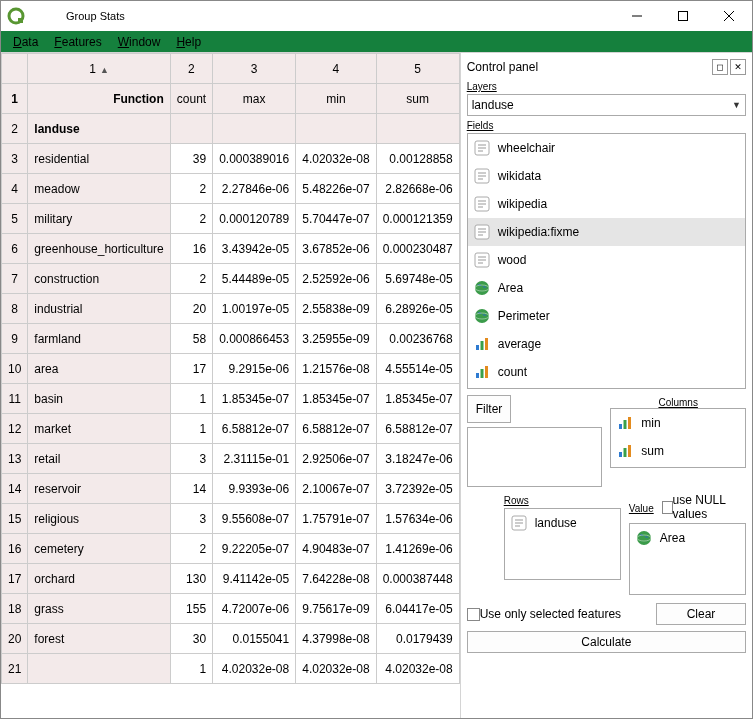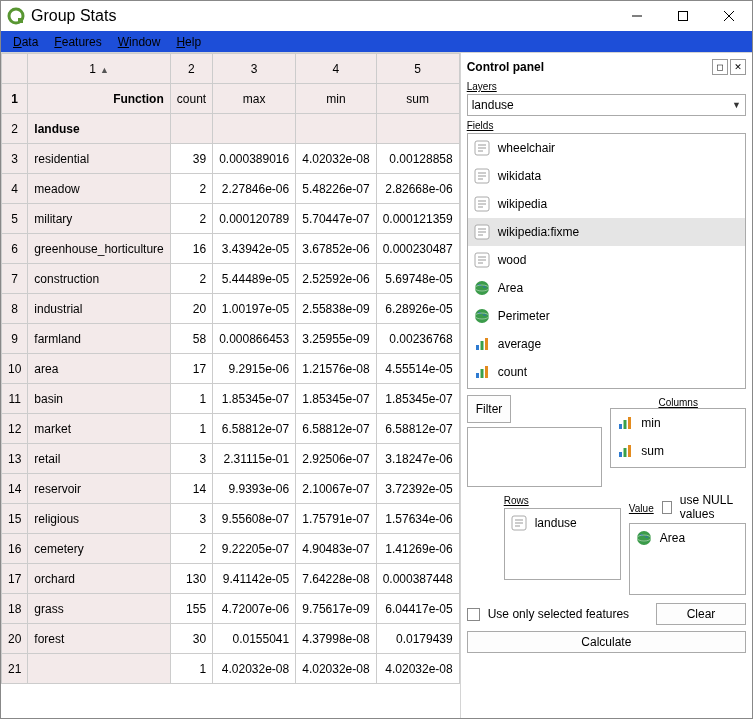--- a/index.html
+++ b/index.html
@@ -1,56 +1,56 @@
 <!DOCTYPE html>
 <html><head>
 <meta charset="utf-8">
 <style>
   * { box-sizing: border-box; font-family: "Segoe UI", Tahoma, sans-serif; font-size: 12px; }
   body { margin: 0; background: #fff; width: 753px; height: 719px; overflow: hidden; display: flex; flex-direction: column; border: 1px solid #888; }
   .titlebar { display: flex; align-items: center; height: 30px; padding: 0 0 0 6px; background: #fff; }
   .titlebar .logo { width: 18px; height: 18px; margin-right: 6px; }
-  .titlebar .title { flex: 1; font-size: 16px; }
+  .titlebar .title { flex: 1; font-size: 11px; margin-left: 35px; }
   .titlebar .winbtn { width: 46px; height: 30px; display: flex; align-items: center; justify-content: center; cursor: pointer; }
-  .menubar { display: flex; height: 22px; align-items: center; padding: 0 4px; border-bottom: 1px solid #d4d4d4; background: #1d4ed8; }
+  .menubar { display: flex; height: 22px; align-items: center; padding: 0 4px; border-bottom: 1px solid #d4d4d4; background: #15803d; }
   .menuitem { padding: 2px 8px; cursor: pointer; }
   .menuitem u { text-decoration: underline; }
   .body-split { flex: 1; display: flex; overflow: hidden; }
   .left-pane { flex: 0 0 433px; display: flex; flex-direction: column; border-right: 1px solid #d4d4d4; }
   .right-pane { flex: 1; display: flex; flex-direction: column; padding: 4px 6px 4px 6px; gap: 2px; }
   .table-wrap { flex: 1; overflow: auto; }
   table.data { border-collapse: collapse; width: 100%; }
   table.data th, table.data td { border: 1px solid #ccc; padding: 7px 6px; font-size: 12px; white-space: nowrap; height: 30px; }
   table.data thead th { background: #f3eaea; position: sticky; top: 0; z-index: 2; }
   table.data thead tr:first-child th { font-weight: normal; text-align: center; }
   table.data thead tr:nth-child(2) th { font-weight: bold; }
   table.data td.rownum, table.data th.rownum { background:#f3eaea; text-align: center; width: 24px; font-weight: normal; position: sticky; left: 0; z-index: 1; }
   table.data td.rowlabel { background:#f3eaea; text-align: left; width: 140px; }
   table.data td.val { text-align: right; width: 62px; }
   table.data th.colhead { text-align: center; }
   .sort-tri { font-size: 9px; color: #555; margin-left: 4px; }
   .cp-head { display:flex; align-items:center; height:20px; }
-  .cp-head .cp-title { flex:1; font-size:12px;font-weight:bold; }
+  .cp-head .cp-title { flex:1; font-size:12px; }
   .cp-head .cpbtn { width:16px; height:16px; border:1px solid #999; margin-left:2px; display:flex; align-items:center; justify-content:center; font-size:9px; cursor:pointer; }
   .label { font-size: 10px; margin-top: 2px; text-decoration: underline; }
   .combo { display:flex; align-items:center; border:1px solid #aaa; height:22px; padding:0 4px; background:#fff; cursor:pointer; }
   .combo .cv { flex:1; }
   .combo .dd { font-size:9px; color:#333; }
   .listbox { border:1px solid #aaa; background:#fff; overflow-y: scroll; }
   .listbox.fields { height: 256px; text-align: right; }
   .li { display:flex; align-items:center; height:28px; padding:0 4px; gap:6px; cursor:pointer; }
   .li.sel { background:#e5e5e5; }
   .ic { width:20px; height:20px; display:flex; align-items:center; justify-content:center; }
   .ic svg { width:18px; height:18px; }
   .row2 { display:flex; gap:8px; }
   .filterbtn { border:1px solid #aaa; background:#fdfdfd; padding:2px 8px; cursor:pointer; height:28px; }
   .box { border:1px solid #aaa; background:#fff; }
   .box.short { height:60px; overflow-y:scroll; }
   .btn { border:1px solid #aaa; background:#fdfdfd; padding:3px 12px; cursor:pointer; height:22px; display:flex; align-items:center; justify-content:center; }
-  .chk { display:flex; align-items:center; gap:8px; cursor:pointer; }
+  .chk { display:flex; align-items:center; gap:0; cursor:pointer; }
   .chkbox { width:13px; height:13px; border:1px solid #888; background:#fff; }
   ::-webkit-scrollbar { width:16px; height:16px; }
   ::-webkit-scrollbar-track { background:#f0f0f0; }
   ::-webkit-scrollbar-thumb { background:#c2c2c2; border:1px solid #b0b0b0; }
 </style>
 </head>
 <body>
 
 <div class="titlebar">
   <span class="logo">

